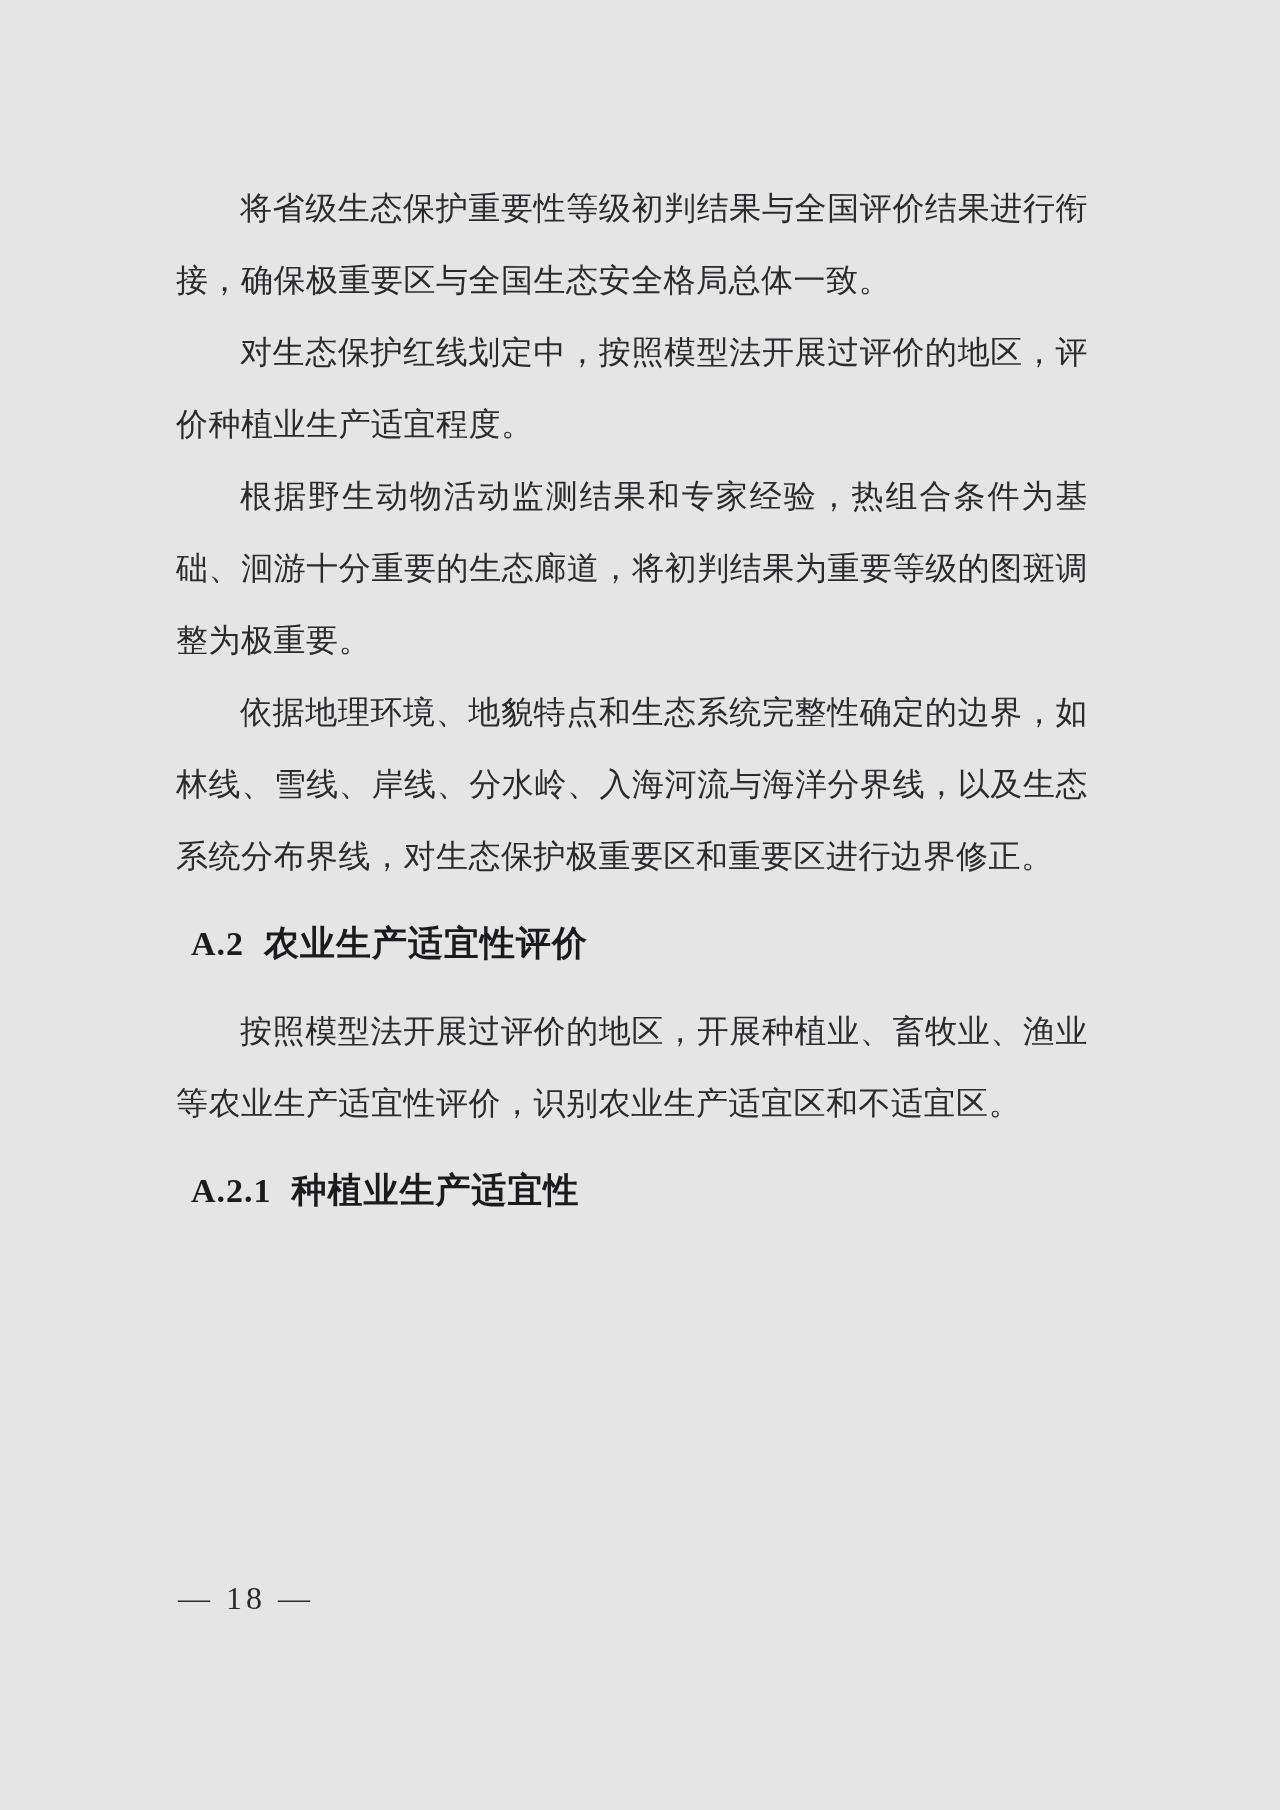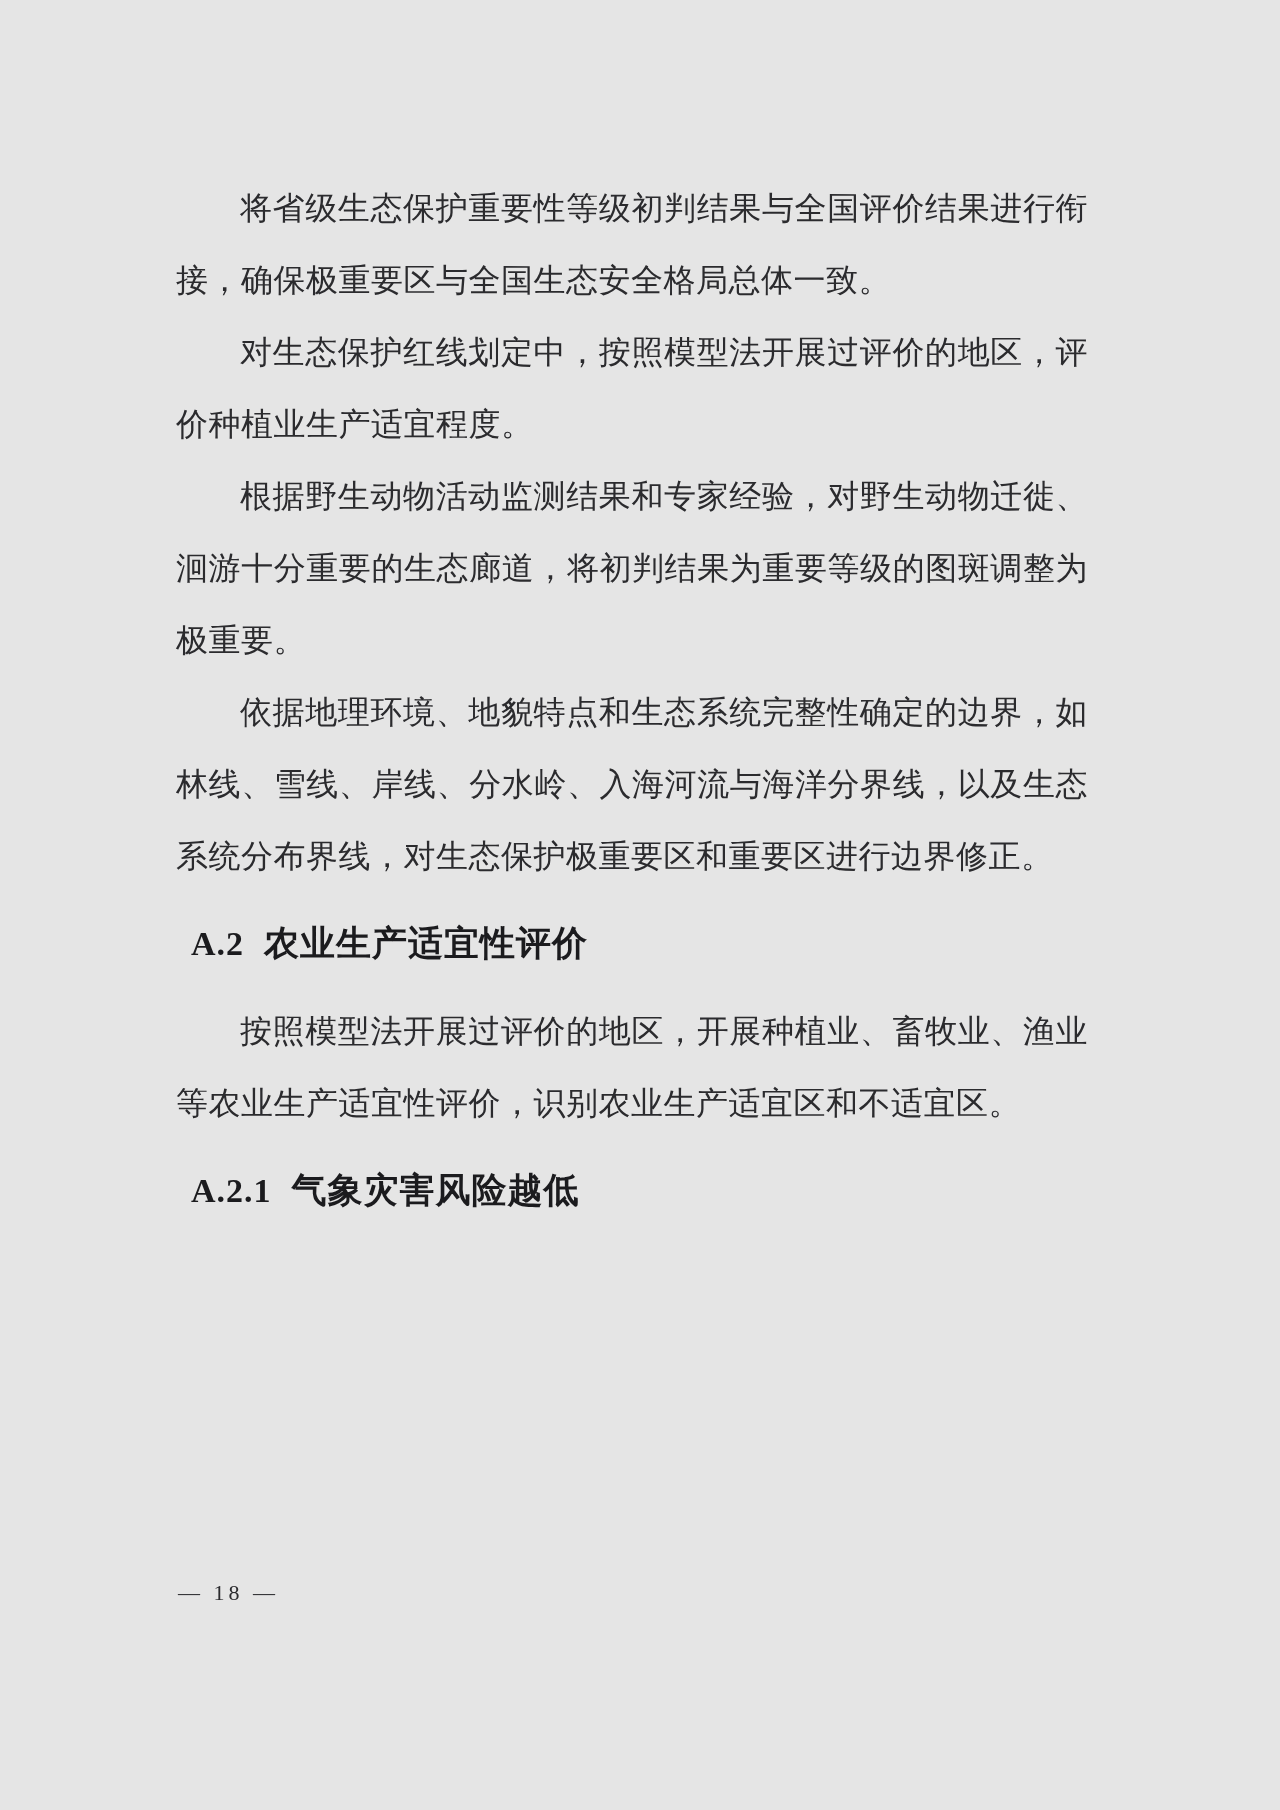--- a/index.html
+++ b/index.html
@@ -46,32 +46,32 @@
     font-weight: 600;
     font-size: 34px;
     margin-right: 20px;
     letter-spacing: 1px;
   }
   .page-footer {
     position: absolute;
     left: 178px;
     top: 1580px;
     font-family: "Liberation Serif", "DejaVu Serif", serif;
-    font-size: 22px;
+    font-size: 32px;
     color: #2b2b2e;
     letter-spacing: 4px;
   }
 </style>
 </head>
 <body>
 
 <div class="page">
   <div class="body-text">
     <p>将省级生态保护重要性等级初判结果与全国评价结果进行衔接，确保极重要区与全国生态安全格局总体一致。</p>
     <p>对生态保护红线划定中，按照模型法开展过评价的地区，评价种植业生产适宜程度。</p>
-    <p>根据野生动物活动监测结果和专家经验，对野生动物迁徙、洄游十分重要的生态廊道，将初判结果为重要等级的图斑调整为极重要。</p>
+    <p>根据野生动物活动监测结果和专家经验，热组合条件为基础、洄游十分重要的生态廊道，将初判结果为重要等级的图斑调整为极重要。</p>
     <p>依据地理环境、地貌特点和生态系统完整性确定的边界，如林线、雪线、岸线、分水岭、入海河流与海洋分界线，以及生态系统分布界线，对生态保护极重要区和重要区进行边界修正。</p>
     <h2 class="heading"><span class="hnum">A.2</span><span class="htitle">农业生产适宜性评价</span></h2>
     <p>按照模型法开展过评价的地区，开展种植业、畜牧业、渔业等农业生产适宜性评价，识别农业生产适宜区和不适宜区。</p>
-    <h2 class="heading"><span class="hnum">A.2.1</span><span class="htitle">气象灾害风险越低</span></h2>
+    <h2 class="heading"><span class="hnum">A.2.1</span><span class="htitle">种植业生产适宜性</span></h2>
   </div>
   <div class="page-footer">— 18 —</div>
 </div>
 
 </body></html>

